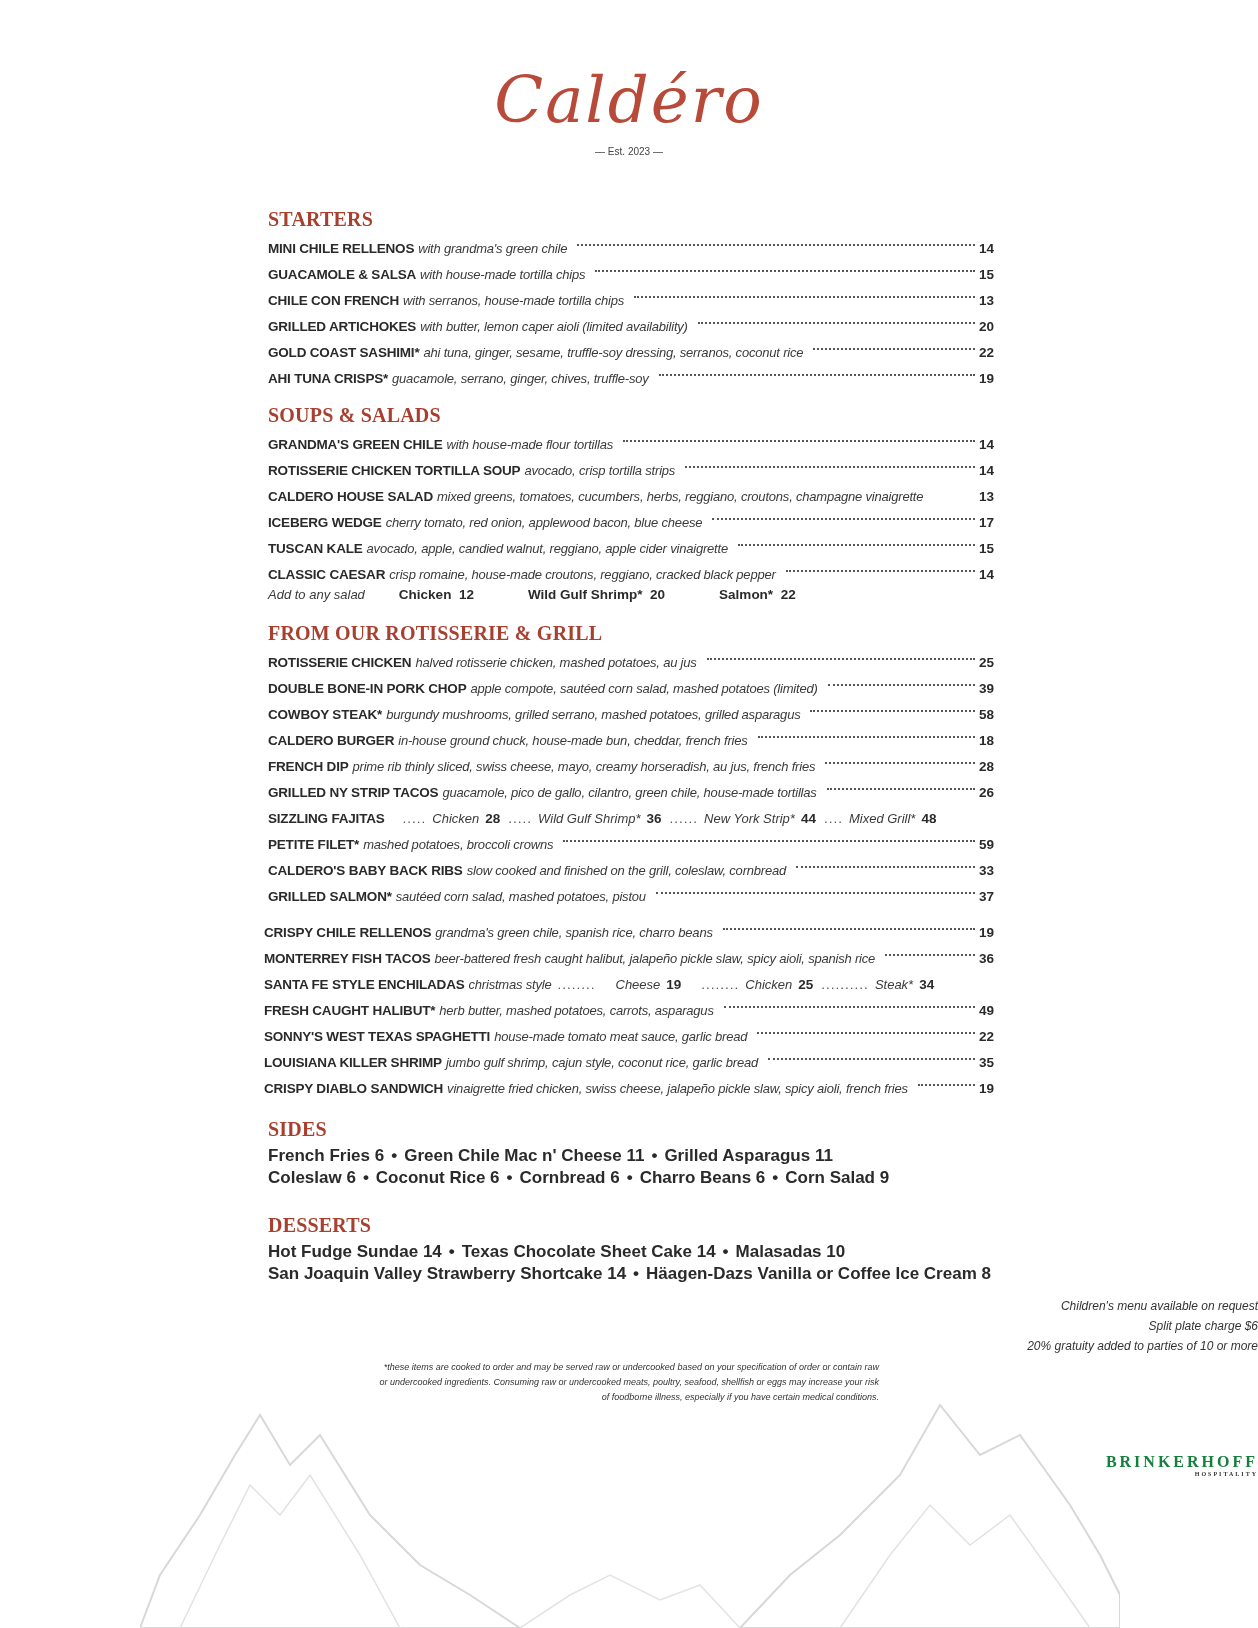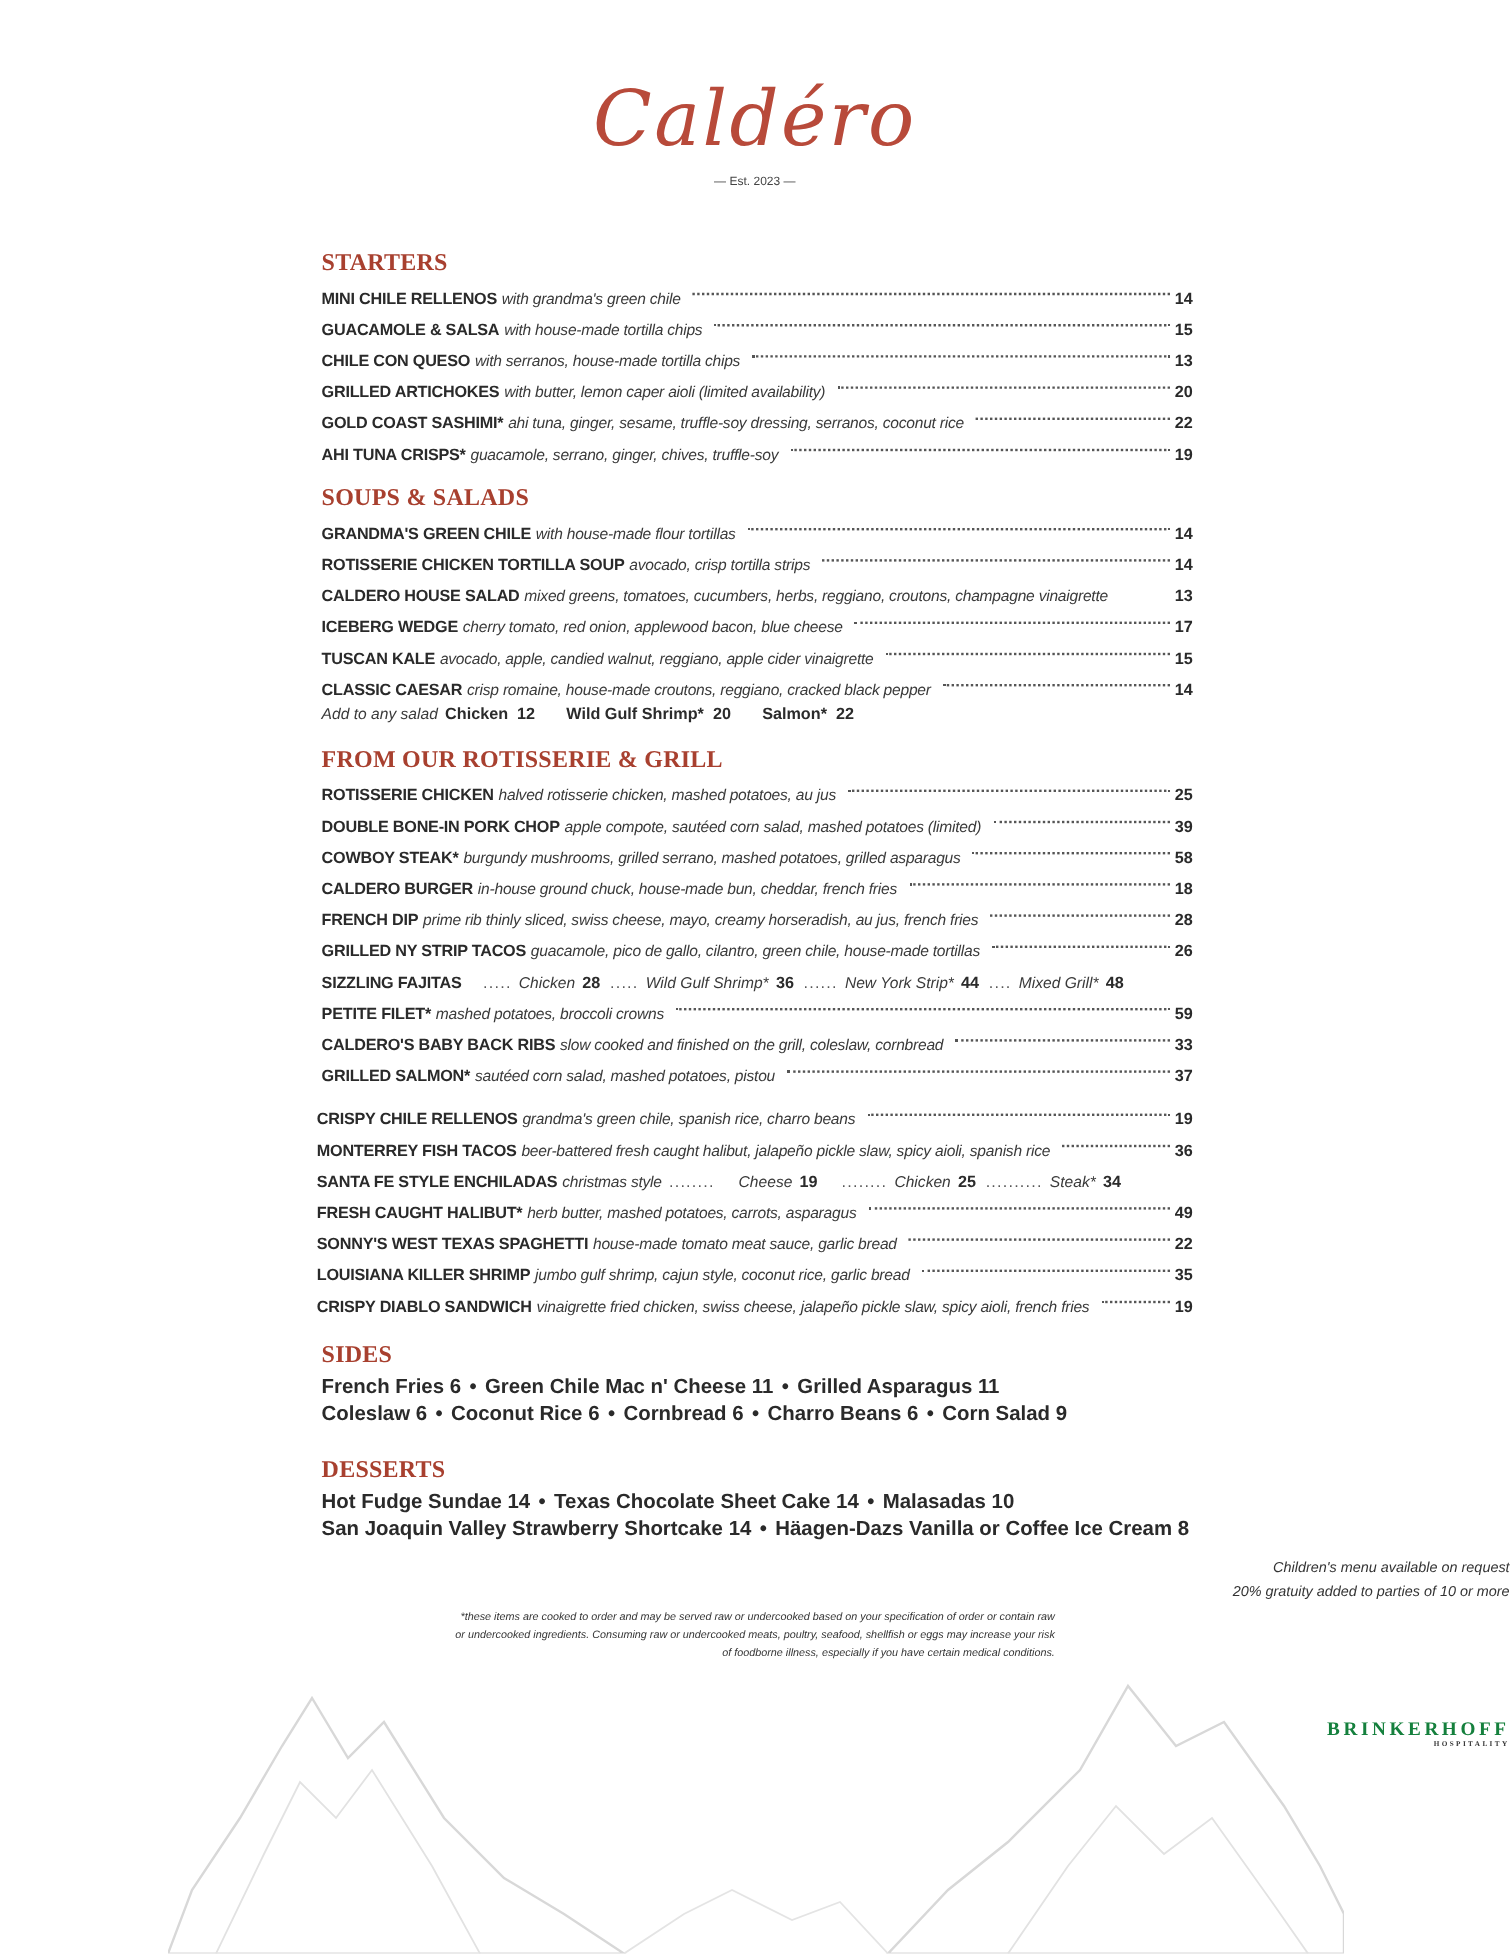--- a/index.html
+++ b/index.html
@@ -17,21 +17,21 @@
   .section.shift { margin-left: -4px; }
   .section-title { font-family: "Liberation Serif", serif; font-weight: bold; color: #a8402f; font-size: 20px; letter-spacing: 0.2px; height: 28px; line-height: 28px; margin-bottom: 2px; }
   .item { display: flex; align-items: center; height: 26px; font-size: 13.5px; white-space: nowrap; }
   .item-name { font-weight: bold; color: #2a2a2a; letter-spacing: -0.2px; }
   .item-desc { font-style: italic; color: #3a3a3a; font-size: 13px; margin-left: 4px; letter-spacing: -0.2px; }
   .dots { flex: 1; border-bottom: 2px dotted #555; margin: 0 4px 0 10px; position: relative; top: -3px; min-width: 10px; }
   .price { font-weight: bold; color: #2a2a2a; }
   .opt-label { font-style: italic; color: #3a3a3a; font-size: 13px; }
   .opt-price { font-weight: bold; margin-left: 6px; margin-right: 2px; }
   .sep-dots { color: #555; margin: 0 6px; letter-spacing: 1px; }
-  .addon { height: 22px; font-size: 13.5px; display: flex; align-items: baseline; }
+  .addon { height: 22px; font-size: 13.5px; display: flex; align-items: baseline; gap: 28px; }
   .addon-label { font-style: italic; color: #3a3a3a; font-size: 13px; margin-right: 6px; }
   .addon-item { font-weight: bold; margin-right: 26px; }
   .inline-list { font-size: 17px; font-weight: bold; height: 22px; line-height: 22px; color: #2a2a2a; }
   .bullet { margin: 0 7px; font-weight: bold; }
 
   .footer { position: absolute; left: 0; right: 0; top: 1296px; text-align: right; z-index: 1; }
   .note { font-style: italic; font-size: 12px; color: #333; height: 20px; line-height: 20px; }
   .disclaimer { font-style: italic; font-size: 9px; color: #333; width: 500px; margin: 4px auto 0; line-height: 15px; }
   .brand { margin-top: 48px; font-family: "Liberation Serif", serif; }
   .brand-name { font-size: 16px; letter-spacing: 3px; font-weight: bold; color: #15803d; }
@@ -63,21 +63,21 @@
         <span class="dots"></span>
         <span class="price">14</span>
       </div>
     <div class="item">
         <span class="item-name">GUACAMOLE &amp; SALSA</span>
         <span class="item-desc">with house-made tortilla chips</span>
         <span class="dots"></span>
         <span class="price">15</span>
       </div>
     <div class="item">
-        <span class="item-name">CHILE CON QUESO</span>
+        <span class="item-name">CHILE CON FRENCH</span>
         <span class="item-desc">with serranos, house-made tortilla chips</span>
         <span class="dots"></span>
         <span class="price">13</span>
       </div>
     <div class="item">
         <span class="item-name">GRILLED ARTICHOKES</span>
         <span class="item-desc">with butter, lemon caper aioli (limited availability)</span>
         <span class="dots"></span>
         <span class="price">20</span>
       </div>
@@ -282,19 +282,20 @@
       <span>Hot Fudge Sundae  14</span><span class="bullet">•</span><span>Texas Chocolate Sheet Cake  14</span><span class="bullet">•</span><span>Malasadas  10</span>
     </div>
     <div class="inline-list">
       <span>San Joaquin Valley Strawberry Shortcake  14</span><span class="bullet">•</span><span>Häagen-Dazs Vanilla or Coffee Ice Cream  8</span>
     </div>
   </div>
 </div>
 
 <div class="footer">
   <div class="note">Children's menu available on request</div>
+  <div class="note">Split plate charge $6</div>
   <div class="note">20% gratuity added to parties of 10 or more</div>
   <div class="disclaimer">*these items are cooked to order and may be served raw or undercooked based on your specification of order or contain raw or undercooked ingredients. Consuming raw or undercooked meats, poultry, seafood, shellfish or eggs may increase your risk of foodborne illness, especially if you have certain medical conditions.</div>
   <div class="brand">
     <div class="brand-name">BRINKERHOFF</div>
     <div class="brand-sub">HOSPITALITY</div>
   </div>
 </div>
 
 </body></html>

